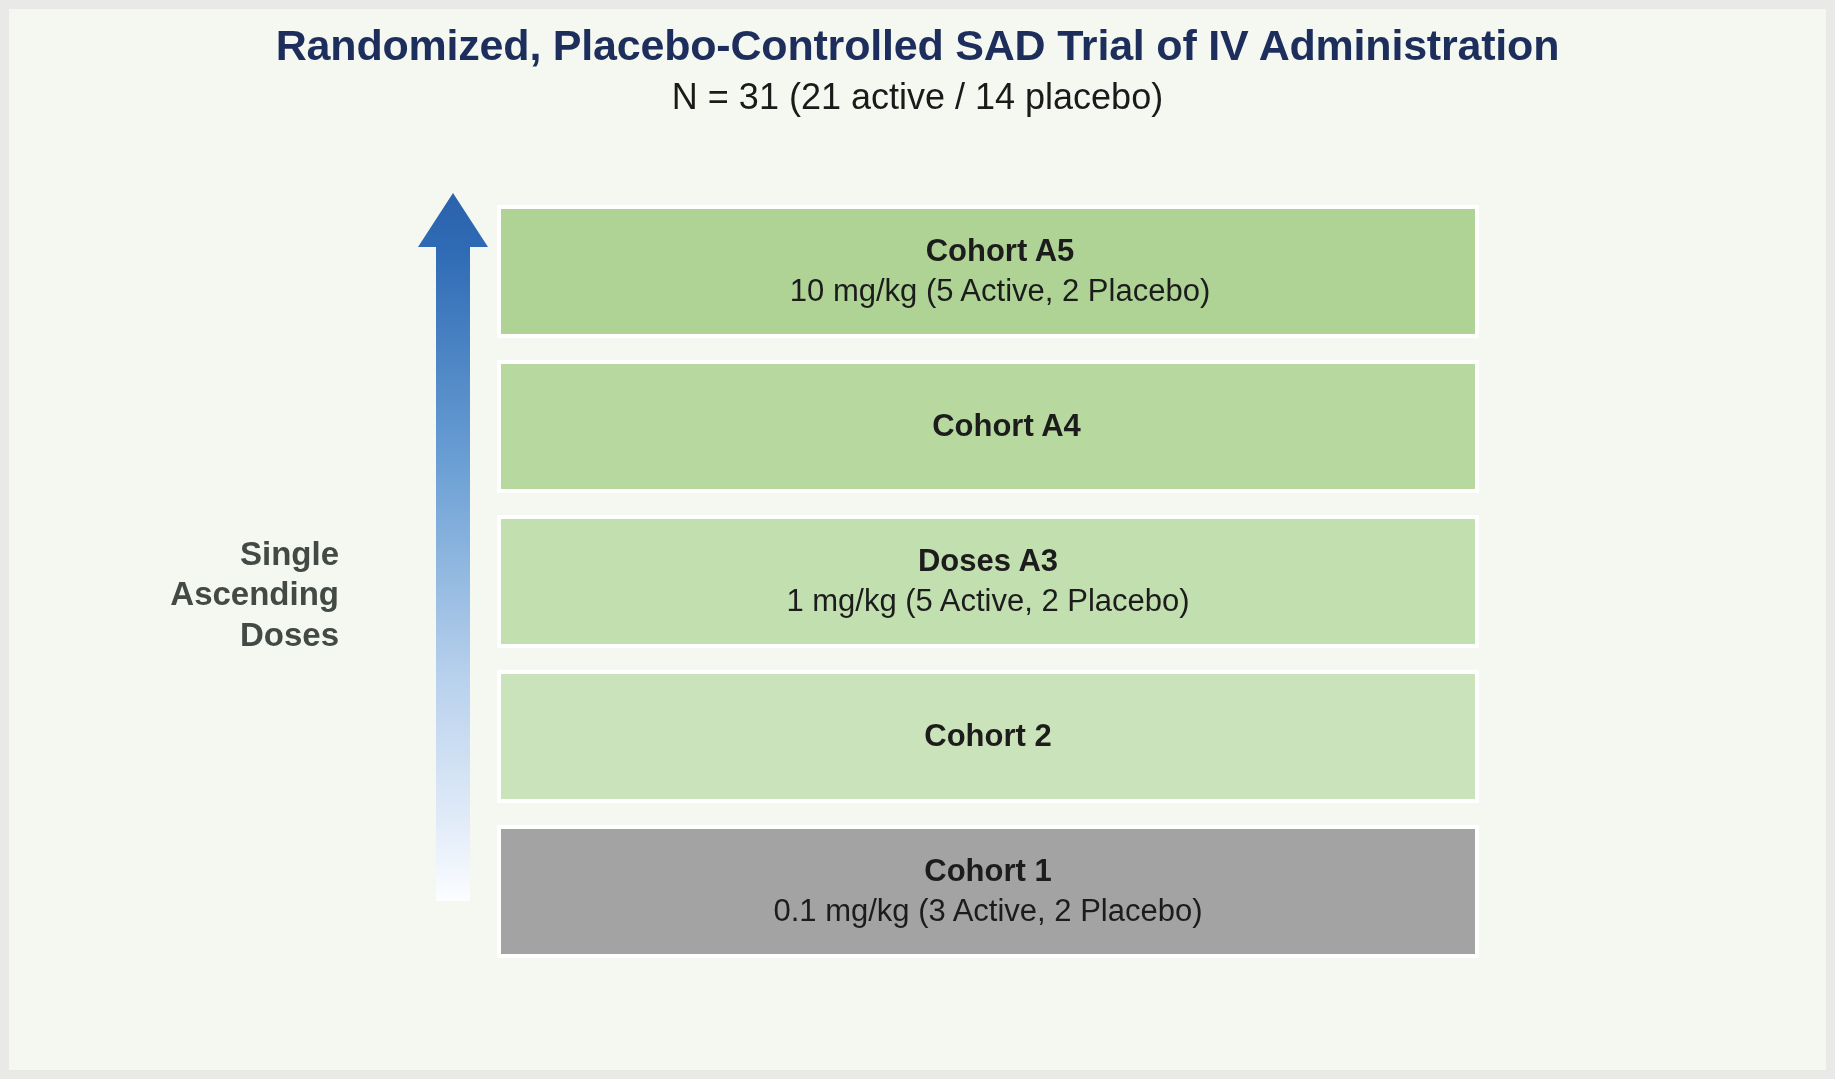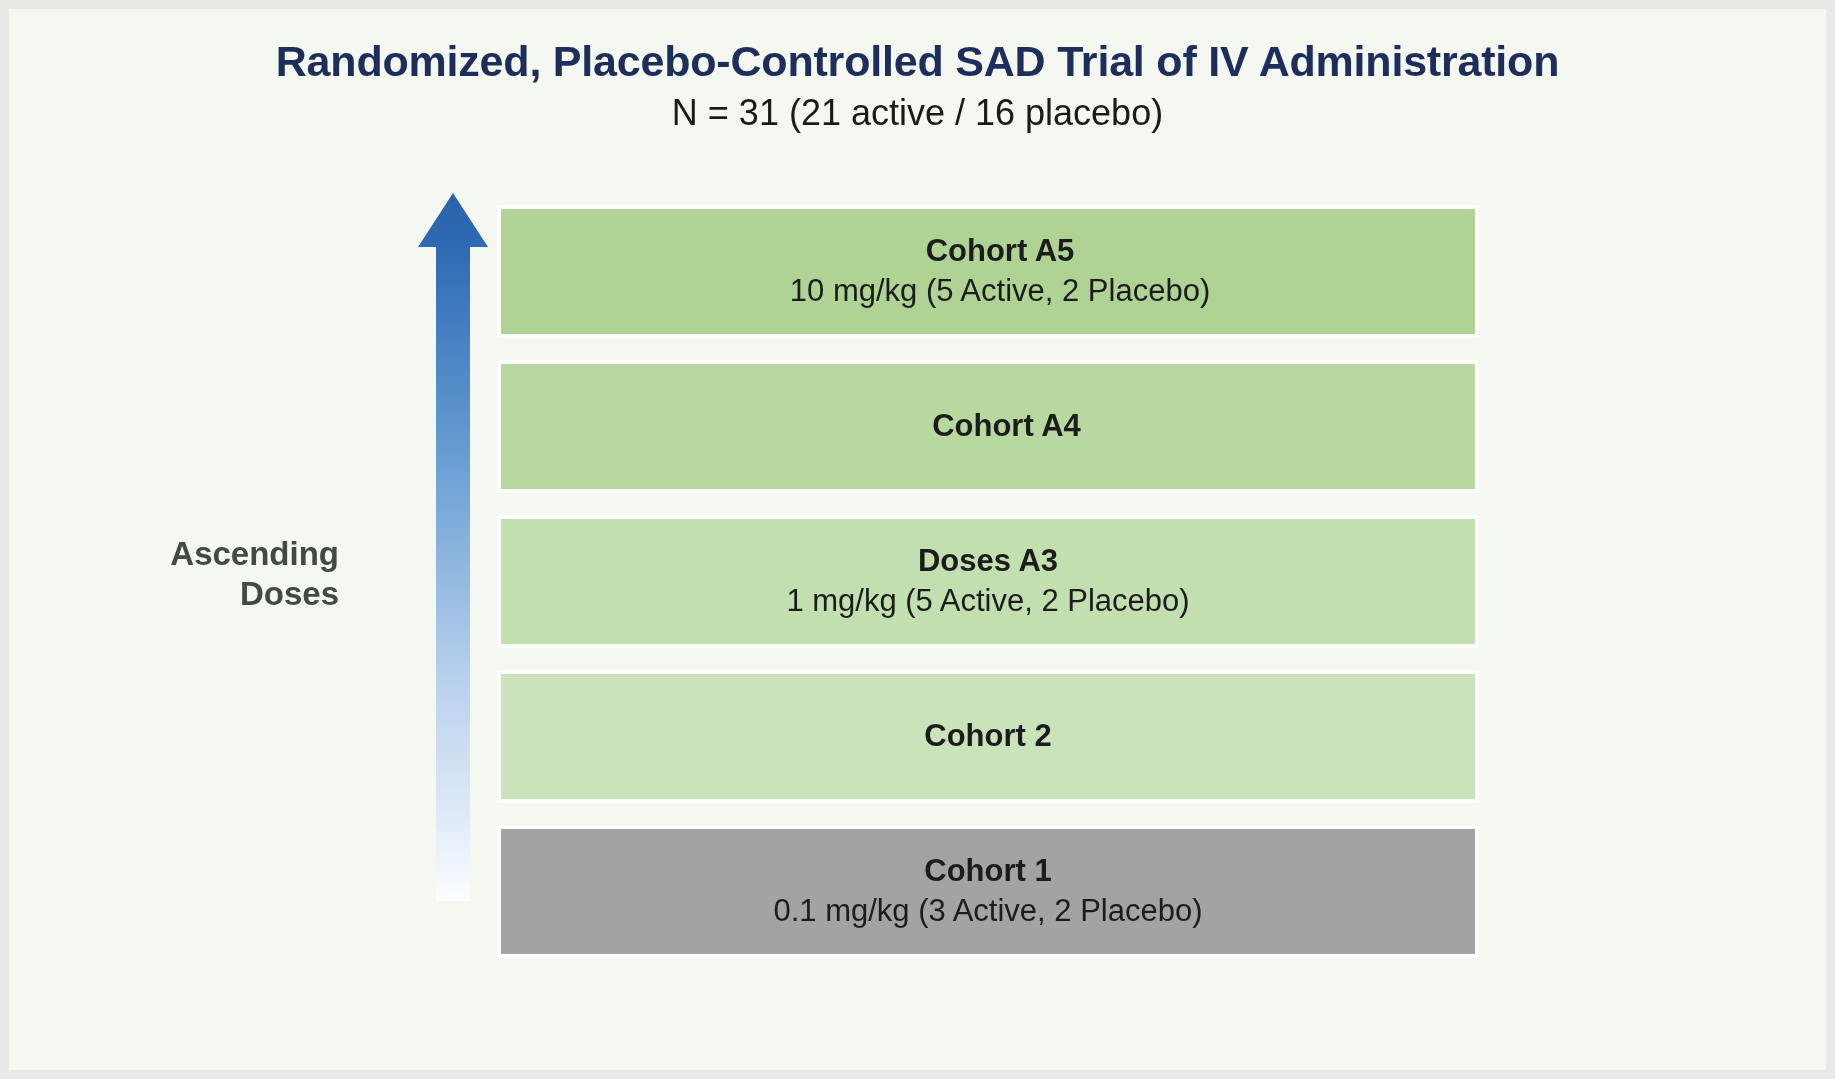--- a/index.html
+++ b/index.html
@@ -23,21 +23,21 @@
     height: 1061px;
     background: #f4f8f1;
     box-sizing: border-box;
     overflow: hidden;
   }
 
   
   .header {
     position: absolute;
     left: 0;
-    top: 28px;
+    top: 12px;
     width: 100%;
     text-align: center;
   }
   .title {
     font-size: 43px;
     font-weight: bold;
     color: #1d2e5c;
     letter-spacing: -0.2px;
     line-height: 1.12;
     white-space: nowrap;
@@ -113,26 +113,27 @@
     line-height: 1.18;
   }
 </style>
 </head>
 <body>
 
 <div class="slide">
 
   <div class="header">
     <div class="title">Randomized, Placebo-Controlled SAD Trial of IV Administration</div>
-    <div class="subtitle">N = 31 (21 active / 16 placebo)</div>
+    <div class="subtitle">N = 31 (21 active / 14 placebo)</div>
   </div>
 
   <div class="axis-group">
 
     <div class="axis-label">
+      <div>Single</div>
       <div>Ascending</div>
       <div>Doses</div>
     </div>
 
     <div class="arrow">
       <svg viewBox="0 0 72 716" preserveAspectRatio="none" aria-hidden="true">
         <defs>
           <linearGradient id="arrowGrad" x1="0" y1="0" x2="0" y2="1">
             <stop offset="0%" stop-color="#2b62ab"></stop>
             <stop offset="8%" stop-color="#2f6bb5"></stop>

